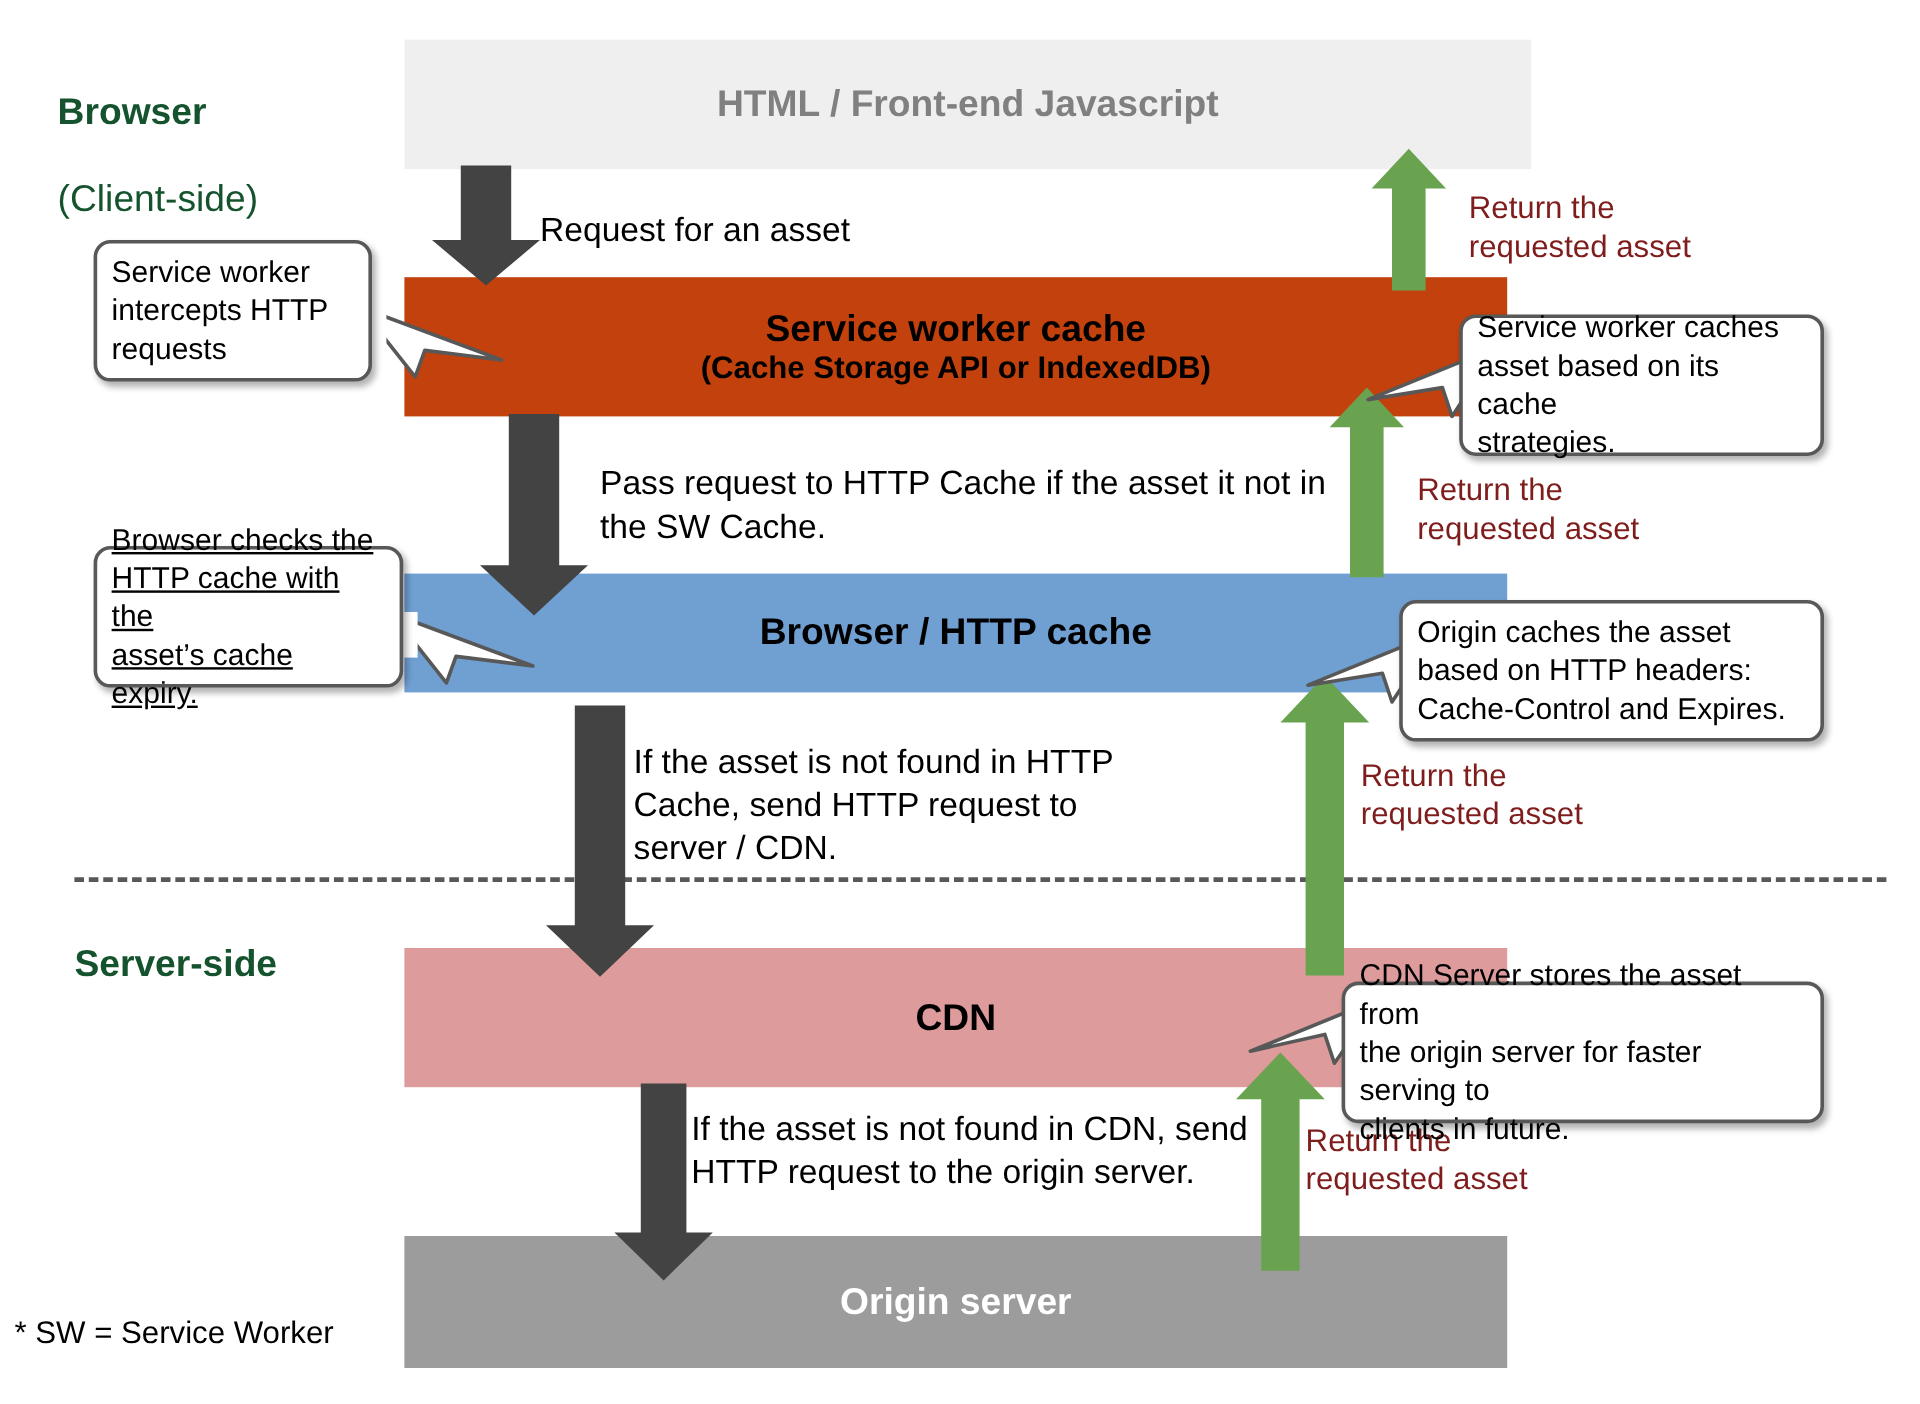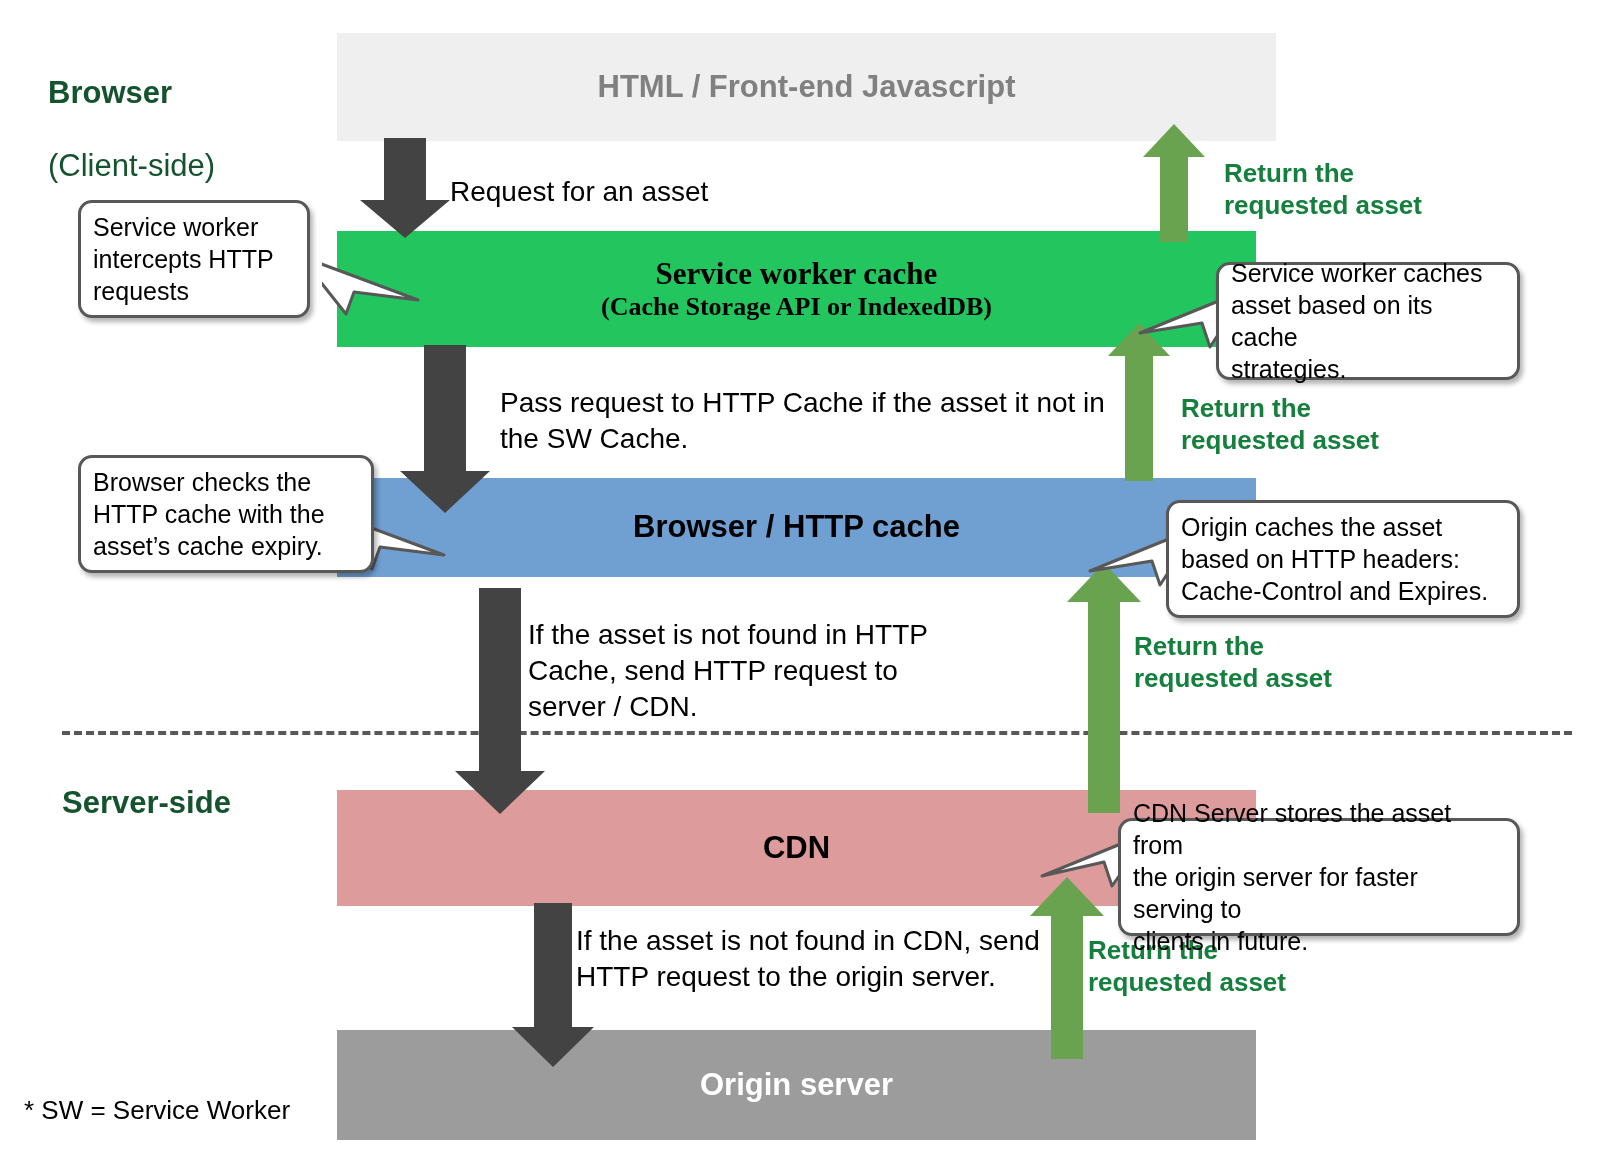--- a/index.html
+++ b/index.html
@@ -47,23 +47,22 @@
   .layer .title-sub {
     display: block;
     line-height: 1.12;
   }
 
   #layer-html {
     background: #efefef;
     color: #808080;
   }
   #layer-sw {
-    background: #22c55e;
-    color: #000000;
-    font-family: Liberation Serif, serif;
+    background: #c2410c;
+    color: #000000;
   }
   #layer-http {
     background: #709fd2;
     color: #000000;
   }
   #layer-cdn {
     background: #dd9b9b;
     color: #000000;
   }
   #layer-origin {
@@ -82,22 +81,22 @@
 
   
   .flow-caption {
     position: absolute;
     color: #000000;
     line-height: 1.28;
     white-space: pre-line;
   }
   .return-caption {
     position: absolute;
-    color: #15803d;
-    font-weight: bold;
+    color: #7f1d1d;
+    font-weight: normal;
     line-height: 1.22;
     white-space: pre-line;
   }
 
   
   .callout {
     position: absolute;
   }
   .callout .bubble {
     position: absolute;
@@ -277,21 +276,21 @@
     </div>
   </div>
 
   <div class="callout" style="left:78px; top:455px; width:330px; height:125px;">
     <div class="tail" style="left:248px; top:52px; width:120px; height:62px;">
       <svg width="120" height="62" viewBox="0 0 120 62">
         <polygon points="0,4 118,48 54,40 46,62" fill="#ffffff" stroke="#585858" stroke-width="3" stroke-linejoin="round"></polygon>
         <rect x="0" y="3" width="22" height="38" fill="#ffffff"></rect>
       </svg>
     </div>
-    <div class="bubble" style="width:296px; height:118px; padding:6px 12px; font-size:25px;">
+    <div class="bubble" style="width:258px; height:118px; padding:6px 12px; font-size:25px;text-decoration:underline;">
       <span class="bubble-text">Browser checks the
 HTTP cache with the
 asset’s cache expiry.</span>
     </div>
   </div>
 
   <div class="callout" style="left:1090px; top:500px; width:430px; height:122px;">
     <div class="tail" style="left:0px; top:25px; width:110px; height:62px;">
       <svg width="110" height="62" viewBox="0 0 110 62">
         <polygon points="108,2 0,46 62,36 70,60" fill="#ffffff" stroke="#585858" stroke-width="3" stroke-linejoin="round"></polygon>
@@ -313,15 +312,15 @@
         <rect x="88" y="2" width="22" height="34" fill="#ffffff"></rect>
       </svg>
     </div>
     <div class="bubble" style="left:76px; top:0px; width:402px; height:118px; padding:6px 12px; font-size:25px;">
       <span class="bubble-text">CDN Server stores the asset from
 the origin server for faster serving to
 clients in future.</span>
     </div>
   </div>
 
-  <div id="footnote" style="left:24px; top:1095px; font-size:26px;">* SW = Service Worker</div>
+  <div id="footnote" style="left:12px; top:1095px; font-size:26px;">* SW = Service Worker</div>
 
 </div>
 
 </body></html>

